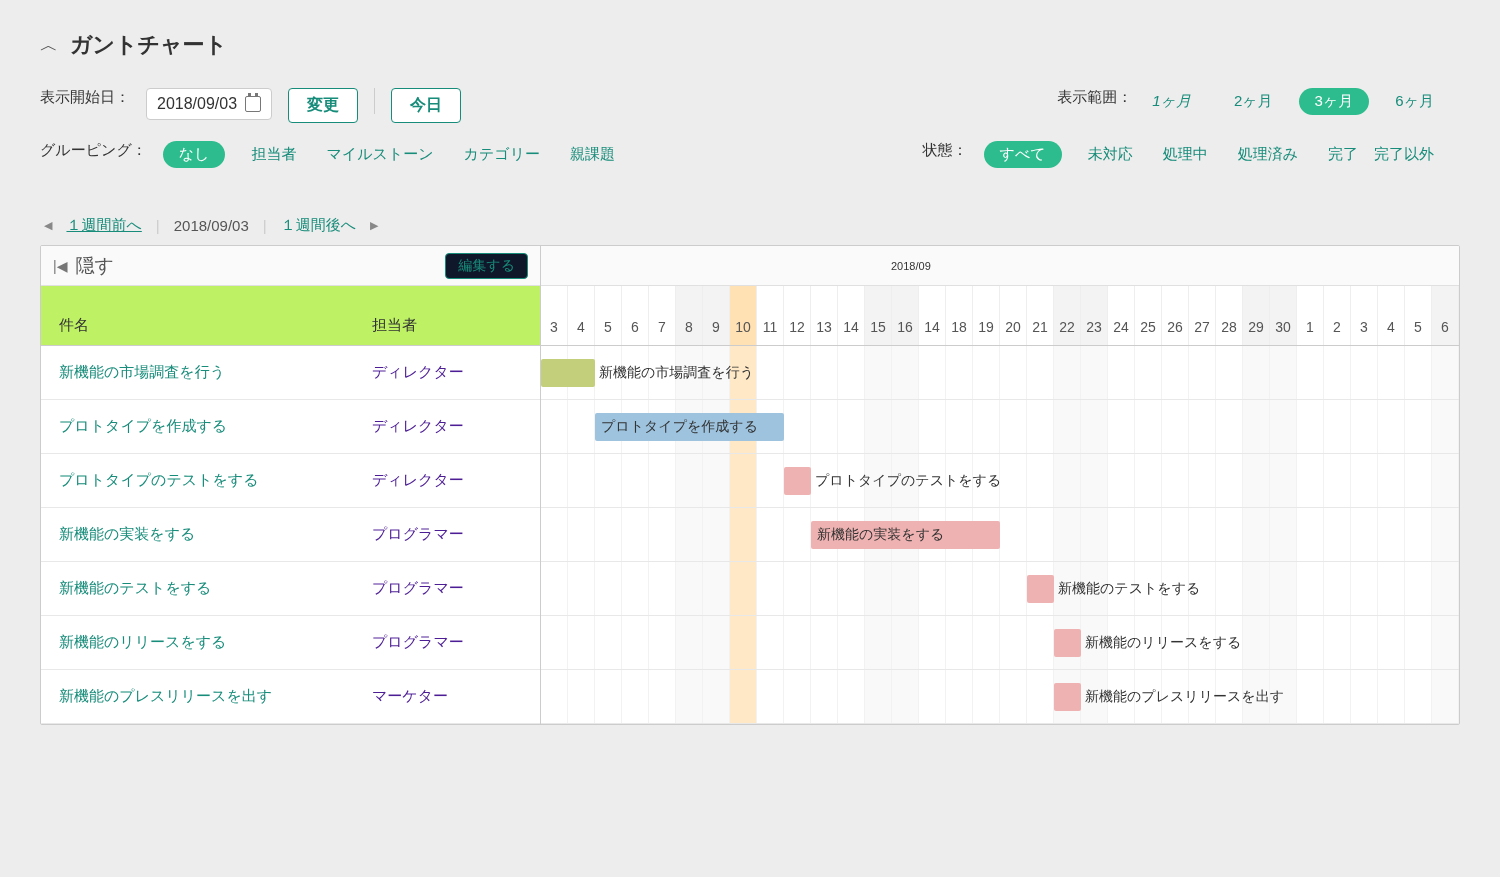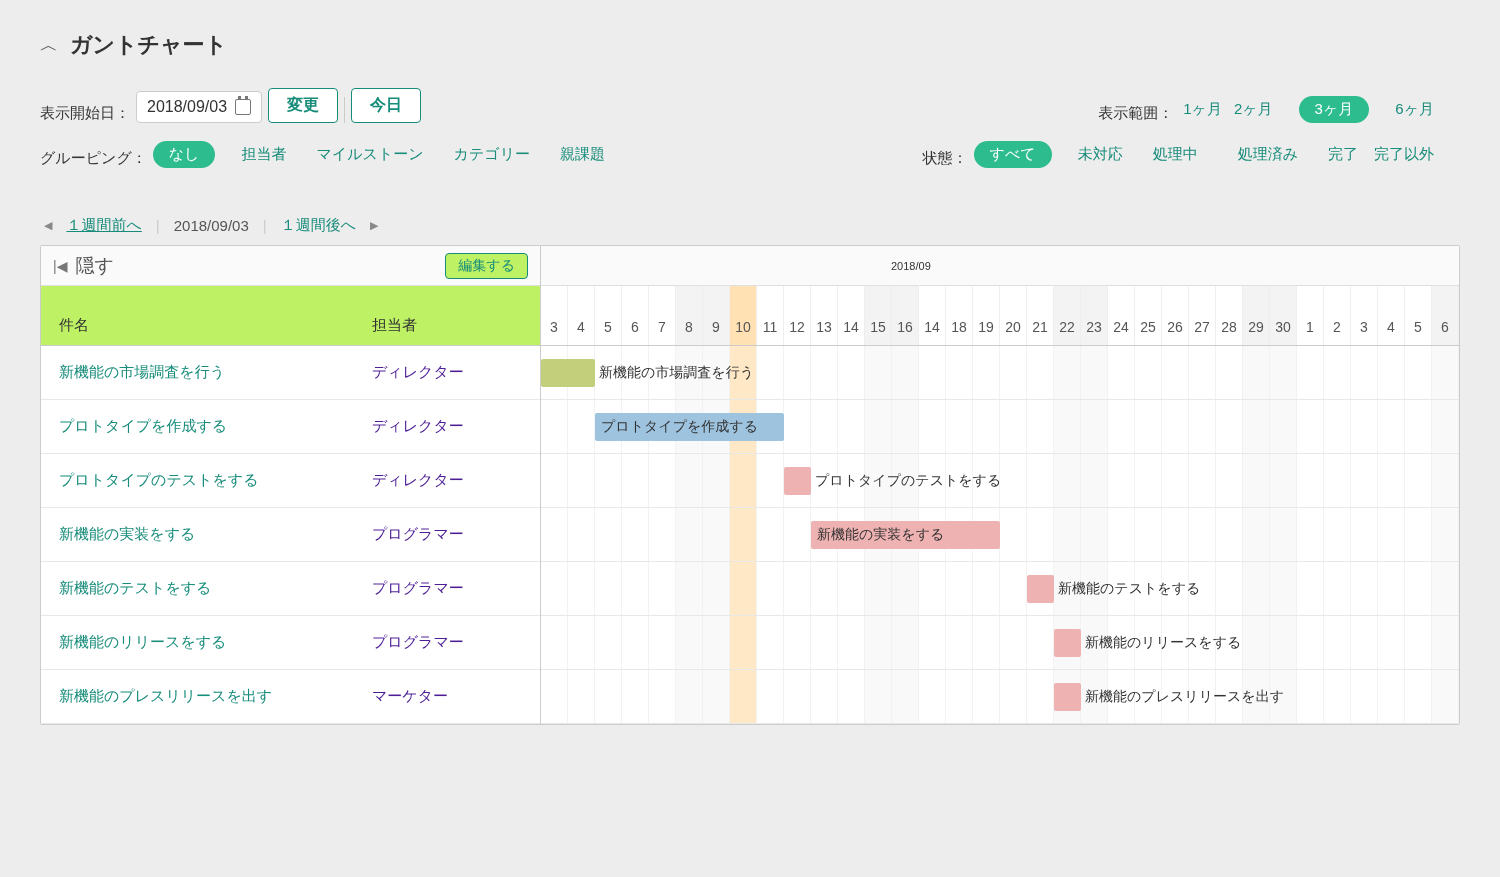--- a/index.html
+++ b/index.html
@@ -8,21 +8,21 @@
     font-family: -apple-system, "Hiragino Kaku Gothic ProN", "Hiragino Sans", Meiryo, sans-serif;
     background: #ededed;
     color: #333;
     font-size: 15px;
     padding: 30px 40px;
   }
   .title-row { display: flex; align-items: center; gap: 12px; margin-bottom: 28px; }
   .title-row .chev { font-size: 18px; color: #555; cursor: pointer; }
   .title-row h1 { font-size: 22px; font-weight: 700; color: #333; }
 
-  .controls-row { display: flex; align-items: flex-end; gap: 6px; margin-bottom: 18px; flex-wrap: wrap; }
+  .controls-row { display: flex; align-items: flex-start; gap: 16px; margin-bottom: 18px; flex-wrap: wrap; }
   .controls-row.second { margin-bottom: 48px; }
   .label { font-size: 15px; color: #333; white-space: nowrap; }
   .dateinput {
     display: flex; align-items: center; gap: 8px;
     background: #fff; border: 1px solid #ccc; border-radius: 4px;
     padding: 6px 10px; font-size: 16px; color: #333;
   }
   .cal-icon { width: 16px; height: 16px; border: 1.5px solid #777; border-radius: 2px; position: relative; }
   .cal-icon::before { content:""; position:absolute; top:-4px; left:2px; width:3px; height:3px; background:#777; }
   .cal-icon::after  { content:""; position:absolute; top:-4px; right:2px; width:3px; height:3px; background:#777; }
@@ -46,21 +46,21 @@
   .weeknav .date { color:#555; }
 
   .gantt { border:1px solid #ccc; background:#fff; border-radius:2px; overflow:hidden; }
   .gantt-inner { display:flex; }
   .left-pane { flex:0 0 500px; border-right:1px solid #ccc; }
   .right-pane { flex:1; overflow-x:auto; }
 
   .lp-header1 { height:40px; display:flex; align-items:center; padding:0 12px; border-bottom:1px solid #e0e0e0; background:#fafafa; gap:8px; }
   .lp-header1 .hide-icon { font-size:14px; color:#777; cursor:pointer; }
   .lp-header1 .hide-text { color:#555; font-size:19px; flex:1; }
-  .lp-header1 .edit-btn { background:#bef264; border:1px solid #178c7a; color:#178c7a; border-radius:4px; padding:3px 12px; font-size:14px; cursor:pointer; font-family:inherit; }
+  .lp-header1 .edit-btn { background:#0f172a; border:1px solid #178c7a; color:#178c7a; border-radius:4px; padding:3px 12px; font-size:14px; cursor:pointer; font-family:inherit; }
 
   .lp-header2 { height:60px; display:flex; align-items:flex-end; padding:0 18px 10px 18px; border-bottom:1px solid #ccc; background:#bef264; }
   .lp-header2 .col-subject { flex:1; font-size:15px; color:#333; }
   .lp-header2 .col-assignee { width:150px; font-size:15px; color:#333; }
 
   .lp-row { height:54px; display:flex; align-items:center; padding:0 18px; border-bottom:1px solid #e8e8e8; }
   .lp-row .subj { flex:1; color:#178c7a; font-size:15px; cursor:pointer; }
   .lp-row .asg  { width:150px; color:#4c1d95; font-size:15px; }
 
   .timeline { position:relative; min-width:1040px; }
@@ -95,29 +95,29 @@
   <span class="label">表示開始日：</span>
   <span class="dateinput">
     <span>2018/09/03</span>
     <span class="cal-icon"></span>
   </span>
   <button class="btn-outline">変更</button>
   <span class="vsep"></span>
   <button class="btn-outline">今日</button>
   <span class="spacer"></span>
   <span class="label">表示範囲：</span>
-  <span id="range-opts"><span class="pill-link" style="margin-right: 4px;">1ヶ月</span><span class="pill-link" style="margin-right: 22px;">2ヶ月</span><span class="pill" style="margin-right: 22px;">3ヶ月</span><span class="pill-link" style="margin-right: 22px;">6ヶ月</span></span>
+  <span id="range-opts"><span class="pill-link" style="margin-right: 35px; font-style: italic;">1ヶ月</span><span class="pill-link" style="margin-right: 22px;">2ヶ月</span><span class="pill" style="margin-right: 22px;">3ヶ月</span><span class="pill-link" style="margin-right: 22px;">6ヶ月</span></span>
 </div>
 
 <div class="controls-row second">
   <span class="label">グルーピング：</span>
   <span id="group-opts"><span class="pill" style="margin-right: 22px;">なし</span><span class="pill-link" style="margin-right: 22px;">担当者</span><span class="pill-link" style="margin-right: 22px;">マイルストーン</span><span class="pill-link" style="margin-right: 22px;">カテゴリー</span><span class="pill-link" style="margin-right: 22px;">親課題</span></span>
   <span class="spacer"></span>
   <span class="label">状態：</span>
-  <span id="state-opts"><span class="pill" style="margin-right: 22px;">すべて</span><span class="pill-link" style="margin-right: 22px;">未対応</span><span class="pill-link" style="margin-right: 32px;">処理中</span><span class="pill-link" style="margin-right: 22px;">処理済み</span><span class="pill-link" style="margin-right: 8px;">完了</span><span class="pill-link" style="margin-right: 22px;">完了以外</span></span>
+  <span id="state-opts"><span class="pill" style="margin-right: 22px;">すべて</span><span class="pill-link" style="margin-right: 22px;">未対応</span><span class="pill-link" style="margin-right: 22px;">処理中</span><span class="pill-link" style="margin-right: 22px;">処理済み</span><span class="pill-link" style="margin-right: 8px;">完了</span><span class="pill-link" style="margin-right: 22px;">完了以外</span></span>
 </div>
 
 <div class="weeknav">
   <span class="tri">◀</span>
   <span class="link">１週間前へ</span>
   <span class="sep">|</span>
   <span class="date">2018/09/03</span>
   <span class="sep">|</span>
   <span class="nolink">１週間後へ</span>
   <span class="tri">▶</span>

